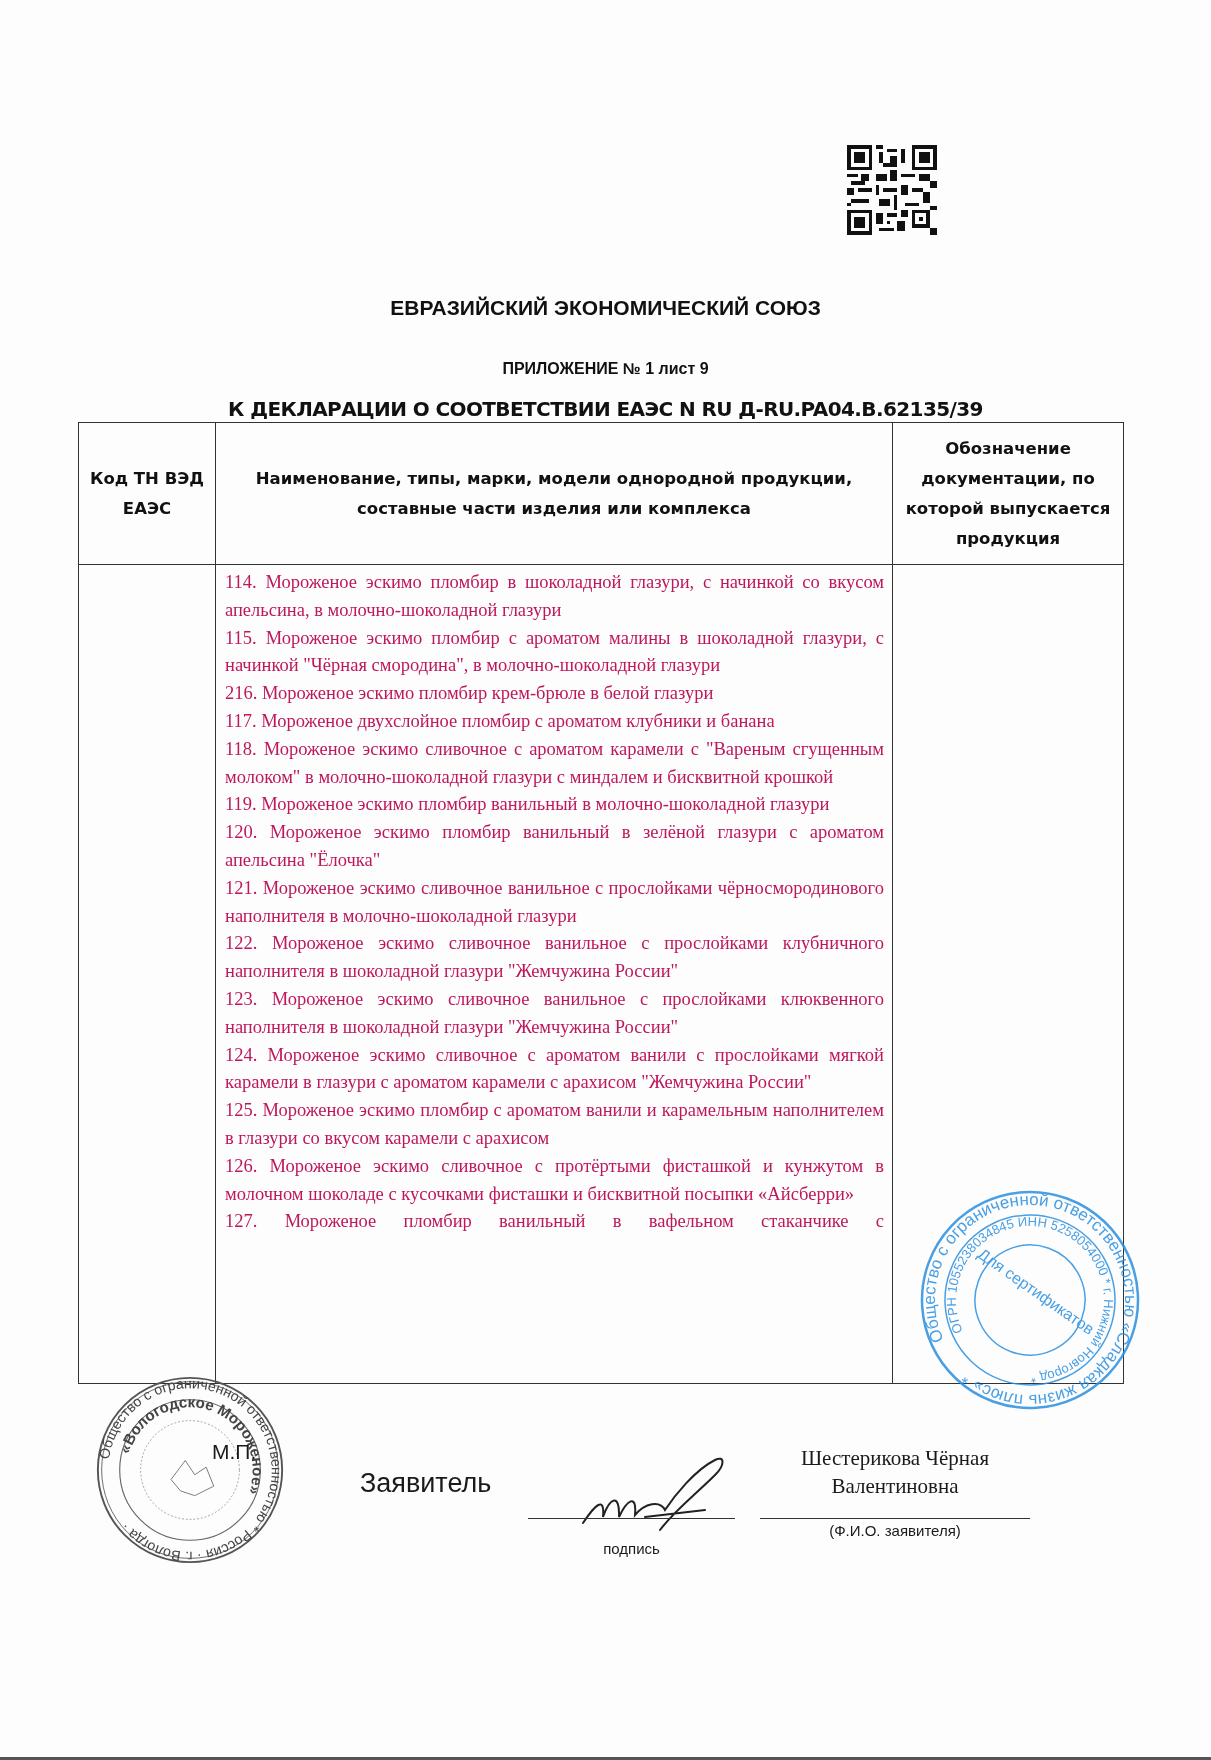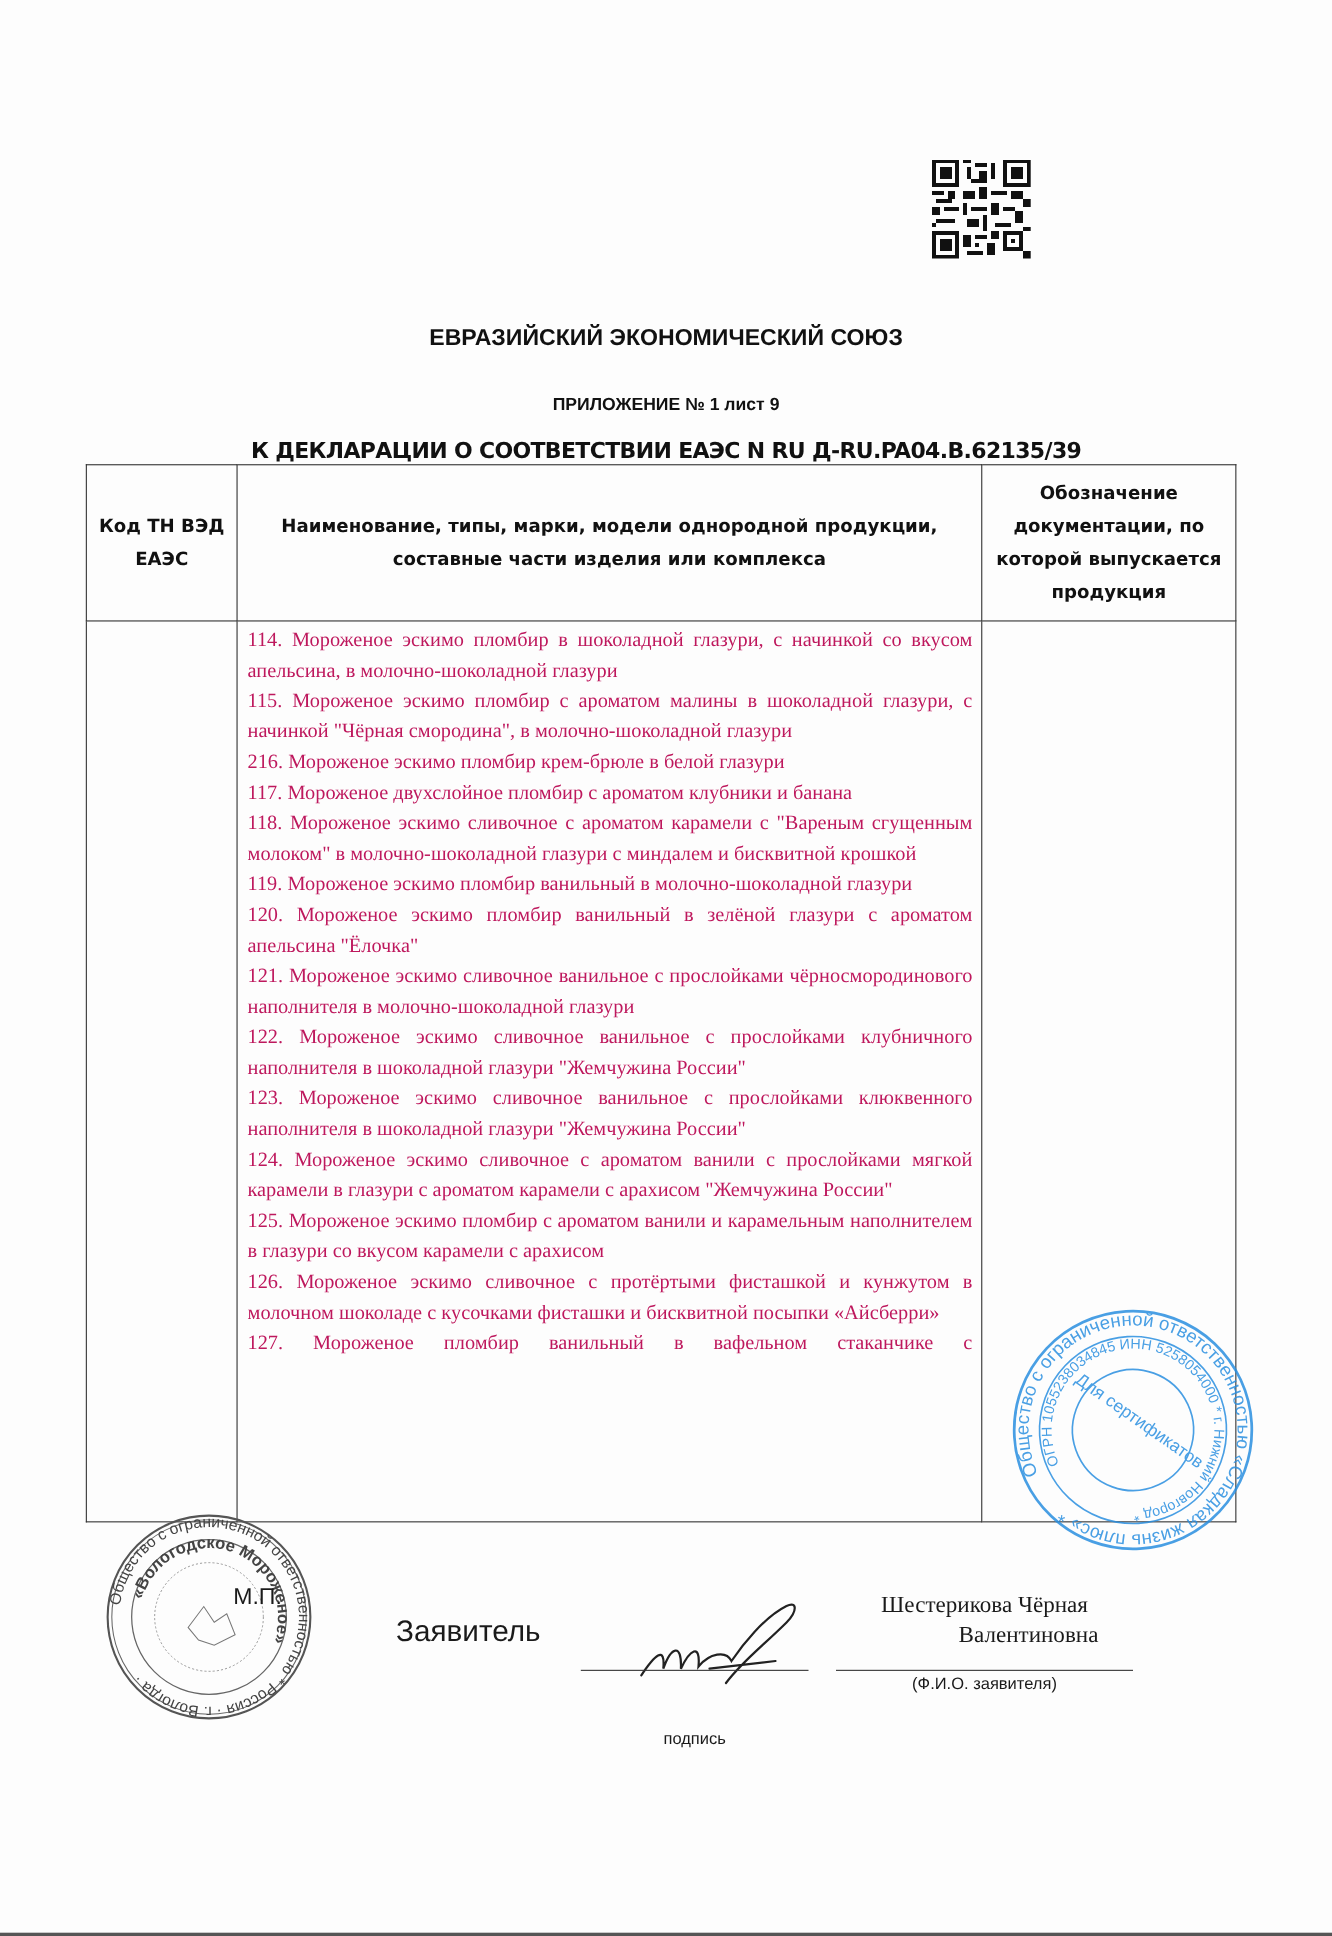--- a/index.html
+++ b/index.html
@@ -13,24 +13,24 @@
   table.decl { position:absolute; left:78px; top:422px; width:1045px; border-collapse:collapse; table-layout:fixed; }
   table.decl td, table.decl th { border:1.5px solid #333; vertical-align:top; padding:0; }
   table.decl th { font-family:"DejaVu Sans", sans-serif; font-weight:bold; font-size:16.5px; line-height:30px; text-align:center; vertical-align:middle; height:141px; color:#111; }
   .c1 { width:137px; } .c2 { width:677px; } .c3 { width:231px; }
   .body-cell { height:814px; padding:4px 8px 0 9px !important; }
   .item { font-size:18.5px; line-height:27.8px; text-align:justify; color:#be185d; }
   .stamp-left { left:95px; top:1375px; width:190px; height:190px; }
   .mp { left:212px; top:1440px; font-family:"Liberation Sans", sans-serif; font-size:21px; }
   .applicant { left:360px; top:1440px; font-family:"Liberation Sans", sans-serif; font-size:27px;margin-top:28px; }
   .sig-line { left:528px; top:1518px; width:207px; height:0; border-top:1.5px solid #333; }
-  .sig-cap { left:528px; top:1572px; width:207px; text-align:center; font-family:"Liberation Sans", sans-serif; font-size:15px; }
+  .sig-cap { left:528px; top:1540px; width:207px; text-align:center; font-family:"Liberation Sans", sans-serif; font-size:15px; }
   .sig-svg { left:575px; top:1455px; width:165px; height:90px; }
   .name1 { left:760px; top:1446px; width:270px; text-align:center; font-size:21px; }
-  .name2 { left:800px; top:1474px; width:270px; text-align:center; font-size:21px; }
+  .name2 { left:760px; top:1474px; width:270px; text-align:center; font-size:21px; }
   .name-line { left:760px; top:1518px; width:270px; height:0; border-top:1.5px solid #333; }
   .name-cap { left:760px; top:1522px; width:270px; text-align:center; font-family:"Liberation Sans", sans-serif; font-size:15px; }
   .stamp-right { left:915px; top:1185px; width:230px; height:230px; }
   .bottom-strip { left:0; top:1757px; width:1211px; height:3px; background:#555; }
 </style>
 </head>
 <body>
 
 <svg class="abs qr" viewBox="0 0 25 25" shape-rendering="crispEdges">
   <rect x="0" y="0" width="25" height="25" fill="#fdfdfd"></rect>

